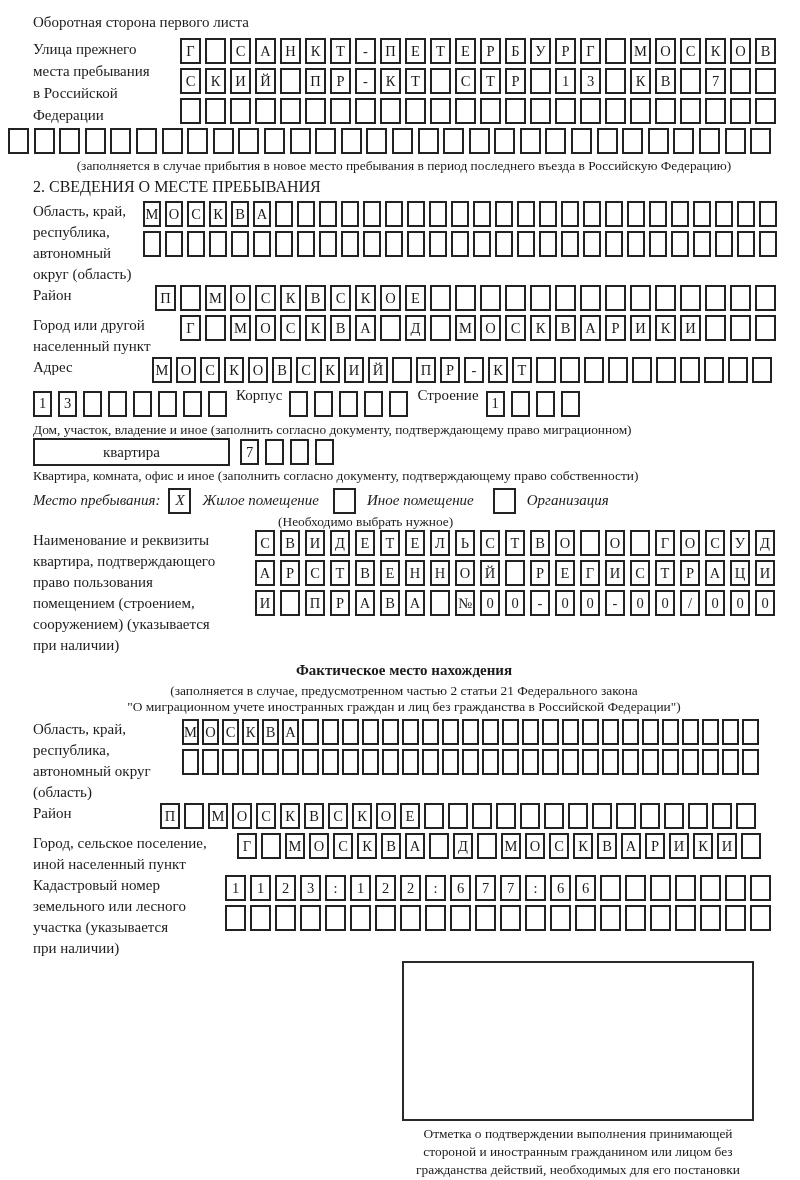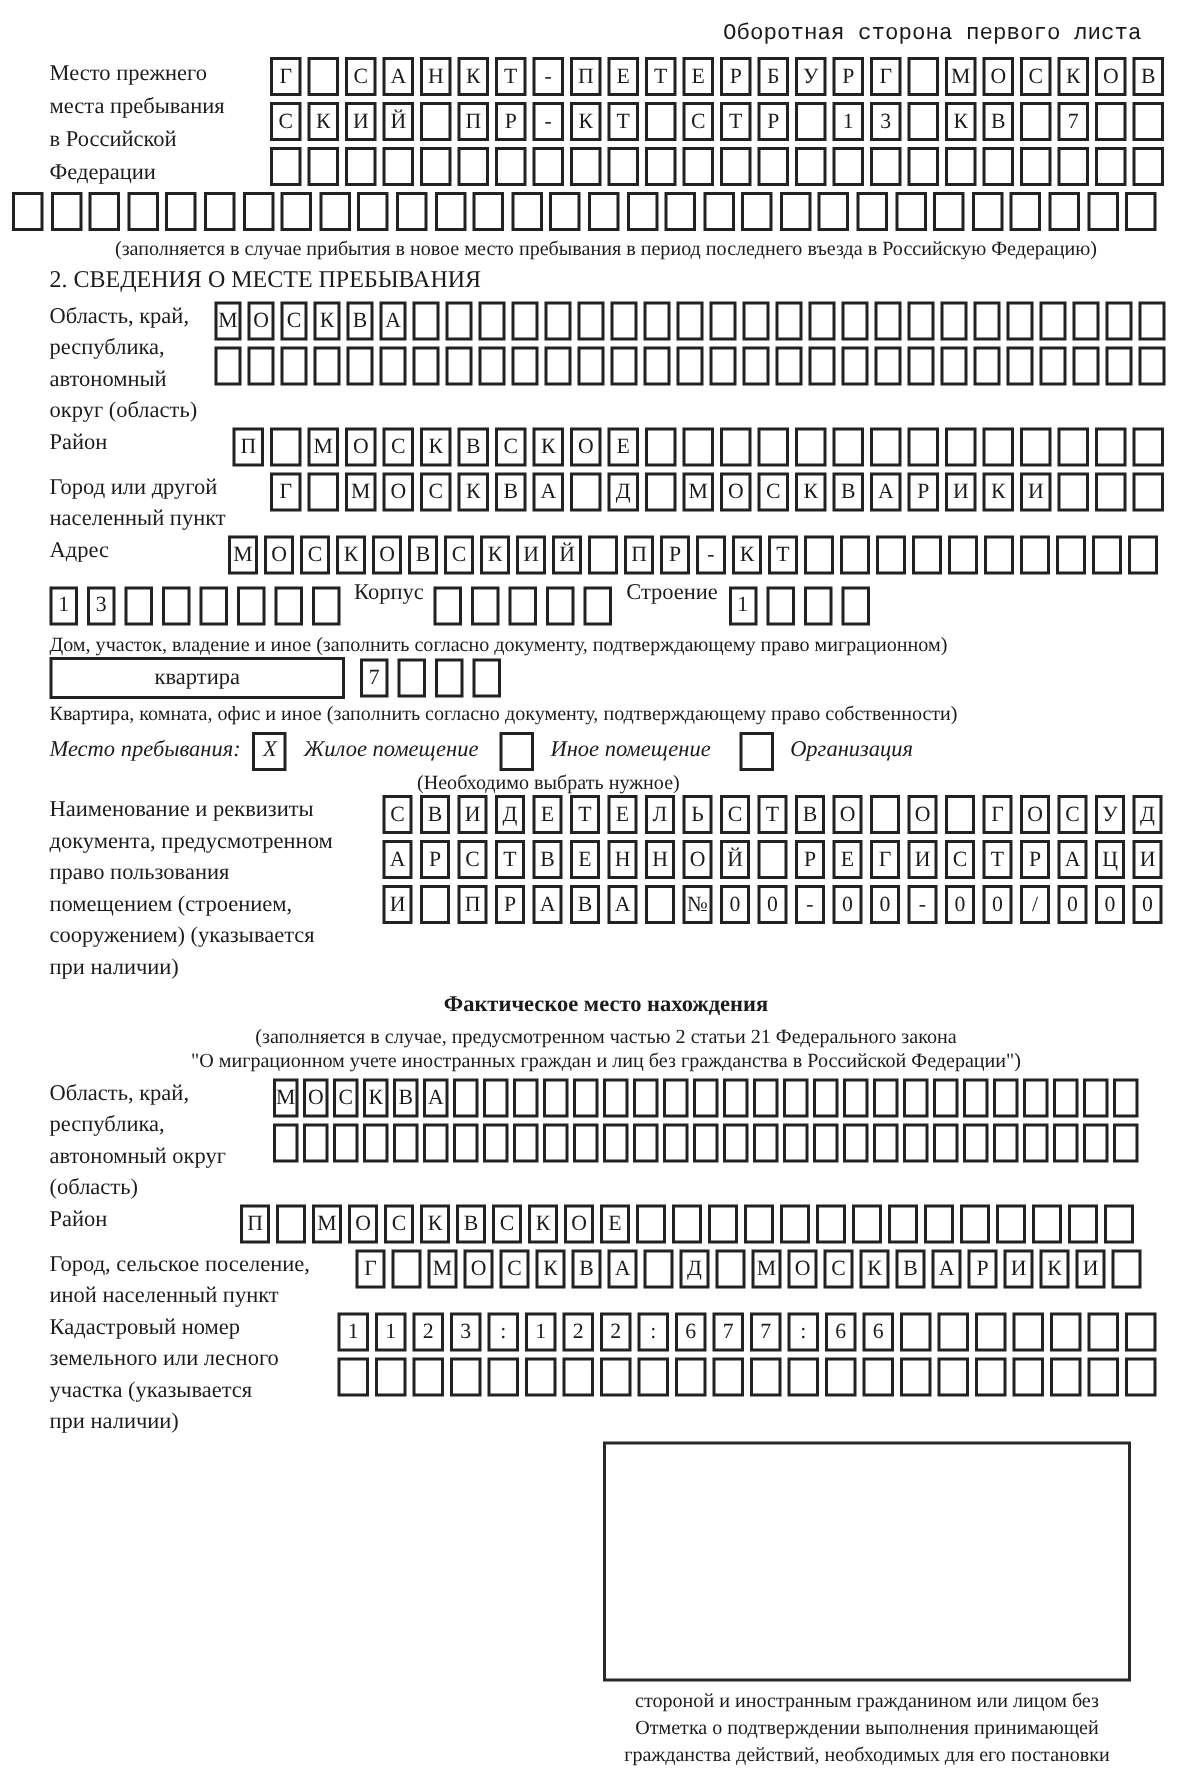--- a/index.html
+++ b/index.html
@@ -1,20 +1,20 @@
 <!DOCTYPE html>
 <html><head>
 <meta charset="utf-8">
 <style>
   html,body{margin:0;padding:0;background:#ffffff;}
   body{width:800px;height:1180px;overflow:hidden;color:#1b1b1b;
        font-family:"Liberation Serif","DejaVu Serif",serif;}
   .page{padding:14px 25px 0 33px;}
 
-  .top-note{text-align:right;font-size:15px;padding-right:14px;height:18px;font-family:Liberation Mono, monospace;}
+  .top-note{text-align:left;font-size:15px;padding-right:14px;height:18px;}
 
   .field{display:flex;align-items:flex-start;}
   .flabel{flex-shrink:0;font-size:15px;line-height:21px;}
   .flabel.lh22{line-height:22px;}
 
   .cr{display:flex;gap:4px;margin-bottom:4px;}
   .cell{box-sizing:border-box;flex-shrink:0;width:21px;height:26px;
         border:2px solid #222;display:inline-flex;align-items:center;justify-content:center;
         font-size:14.5px;line-height:1;background:#fff;}
   .cr.w18 .cell{width:18px;}
@@ -57,21 +57,21 @@
 </style>
 </head>
 <body>
 
 <div class="page">
 
   <div class="top-note">Оборотная сторона первого листа</div>
 
   <div class="field" style="margin-top:6px;">
     <div class="flabel lh22" style="width:147px;">
-        <div>Место прежнего</div>
+        <div>Улица прежнего</div>
         <div>места пребывания</div>
         <div>в Российской</div>
         <div>Федерации</div>
       </div>
     <div>
       <div class="cr">
           <span class="cell">Г</span>
           <span class="cell"></span>
           <span class="cell">С</span>
           <span class="cell">А</span>
@@ -402,21 +402,21 @@
     <span class="checkbox"></span>
     <span class="opt-label">Иное помещение</span>
     <span class="checkbox last"></span>
     <span class="opt-label last">Организация</span>
   </div>
   <div class="mesto-note">(Необходимо выбрать нужное)</div>
 
   <div class="field" style="margin-top:0;justify-content:space-between;">
     <div class="flabel" style="width:207px;">
         <div>Наименование и реквизиты</div>
-        <div>документа, предусмотренном</div>
+        <div>квартира, подтверждающего</div>
         <div>право пользования</div>
         <div>помещением (строением,</div>
         <div>сооружением) (указывается</div>
         <div>при наличии)</div>
       </div>
     <div>
       <div class="cr w20 g5">
           <span class="cell">С</span>
           <span class="cell">В</span>
           <span class="cell">И</span>
@@ -682,20 +682,20 @@
           <span class="cell"></span>
           <span class="cell"></span>
           <span class="cell"></span>
         </div>
     </div>
   </div>
 
   <div class="stamp-area">
     <div class="stamp-box"></div>
     <div class="stamp-caption">
+        <div>Отметка о подтверждении выполнения принимающей</div>
         <div>стороной и иностранным гражданином или лицом без</div>
-        <div>Отметка о подтверждении выполнения принимающей</div>
         <div>гражданства действий, необходимых для его постановки</div>
         <div>на учет по месту пребывания</div>
       </div>
   </div>
 
 </div>
 
 </body></html>

